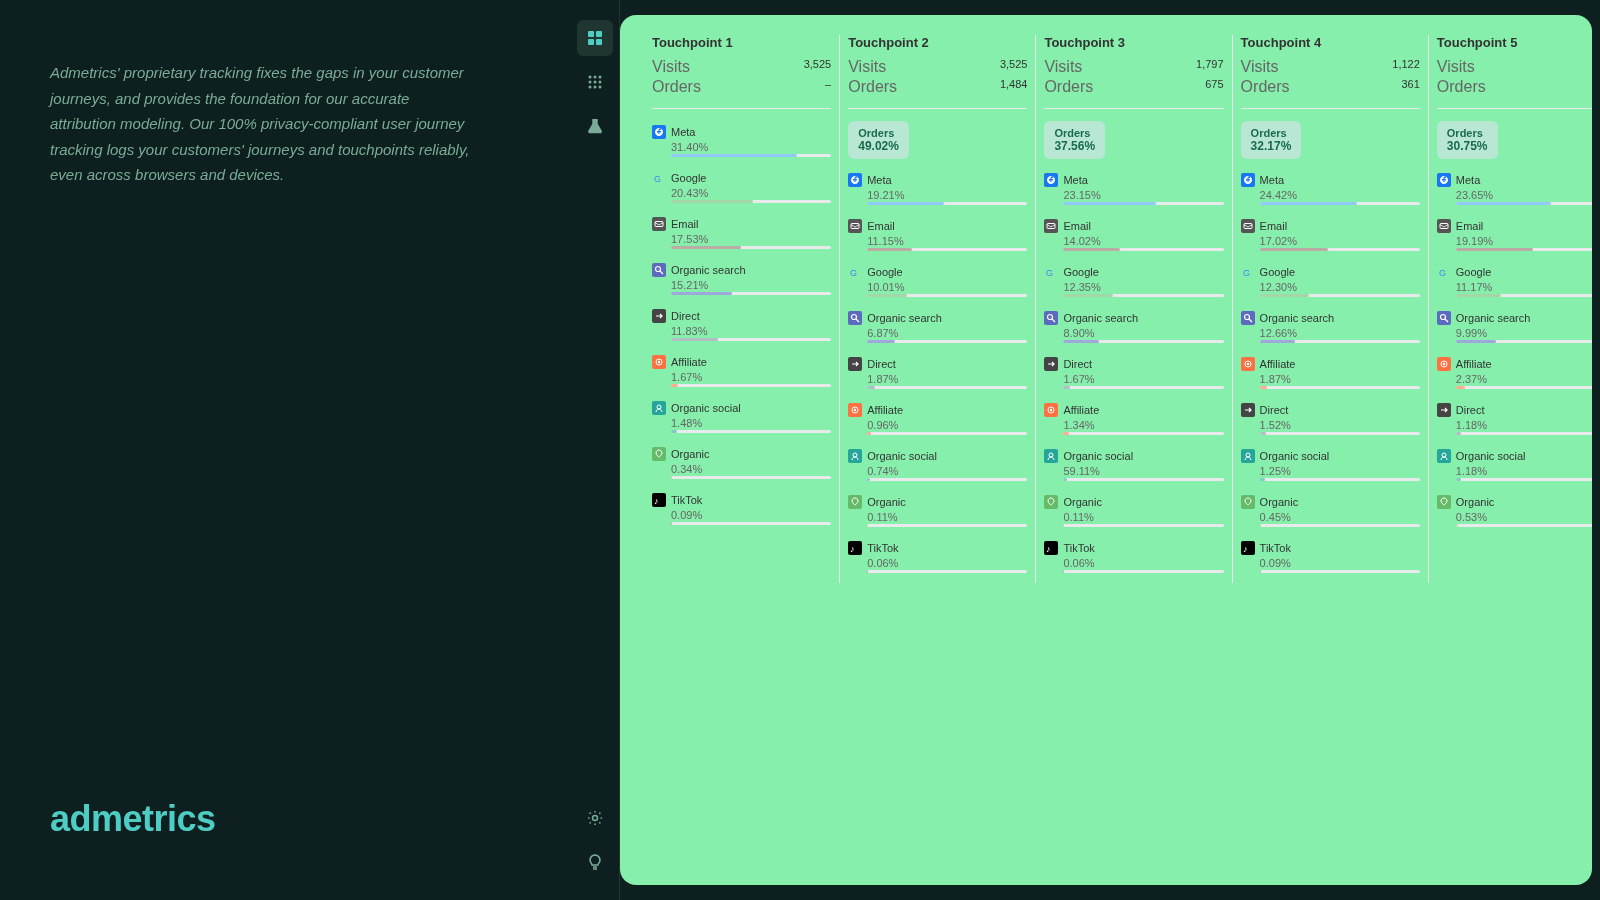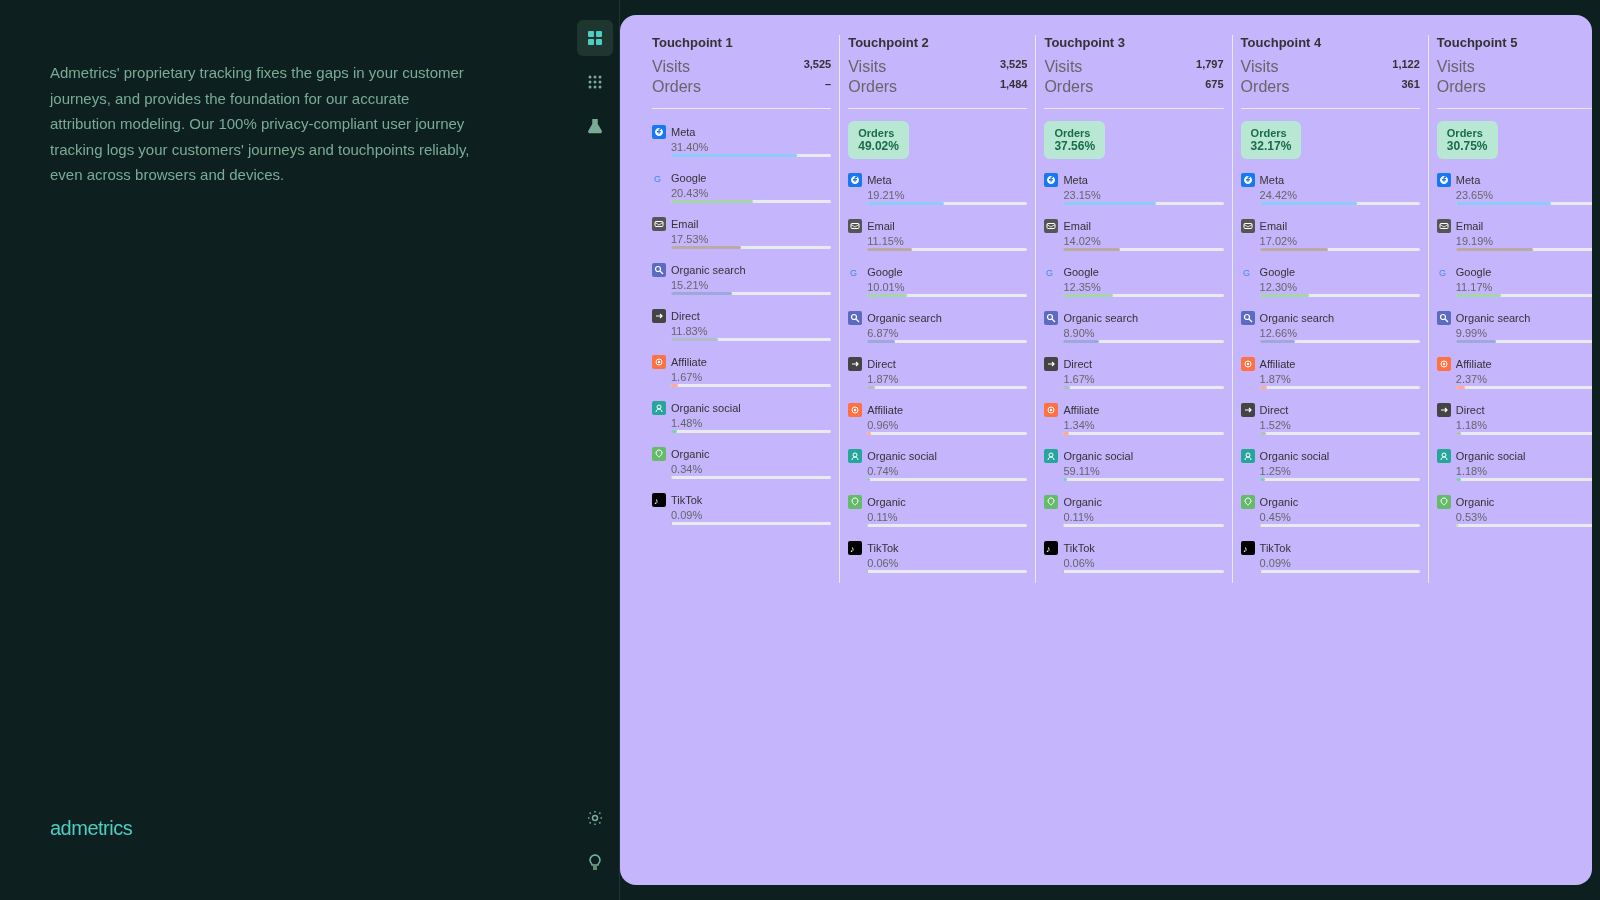--- a/index.html
+++ b/index.html
@@ -27,29 +27,30 @@
       font-weight: 700;
       color: #e8f5f0;
       line-height: 1.2;
       margin-bottom: 28px;
     }
     .page-description {
       font-size: 15px;
       color: #7aab96;
       line-height: 1.7;
       max-width: 420px;
+      font-style: italic;
     }
     .brand-area {
       display: flex;
       flex-direction: column;
       gap: 4px;
     }
     .brand-name {
-      font-size: 20px;
-      font-weight: 400;
+      font-size: 36px;
+      font-weight: 700;
       color: #4ecdc4;
       letter-spacing: -0.5px;
     }
     .brand-sub {
       font-size: 13px;
       color: #7aab96;
     }
 
     
     .sidebar {
@@ -76,21 +77,21 @@
       color: #7aab96;
       font-size: 16px;
       cursor: pointer;
       transition: background 0.2s;
     }
     .sidebar-icon.active { background: #1e3530; color: #4ecdc4; }
 
     
     .dashboard {
       flex: 1;
-      background: #c4b5fd;
+      background: #86efac;
       border-radius: 12px 0 0 12px;
       overflow: hidden;
       margin: 15px 8px 15px 0;
       border-radius: 16px;
     }
     .dashboard-inner {
       height: 100%;
       overflow-x: auto;
       overflow-y: auto;
       padding: 20px 24px;
@@ -122,21 +123,21 @@
       font-weight: 600;
       color: #333;
       margin-bottom: 8px;
     }
     .tp-stat-label {
       font-size: 16px;
       color: #666;
     }
     .tp-stat-value {
       font-size: 11px;
-      font-weight: 700;
+      font-weight: 400;
       color: #333;
       text-align: right;
     }
     .tp-stat-row {
       display: flex;
       justify-content: space-between;
       margin-bottom: 2px;
     }
 
     

